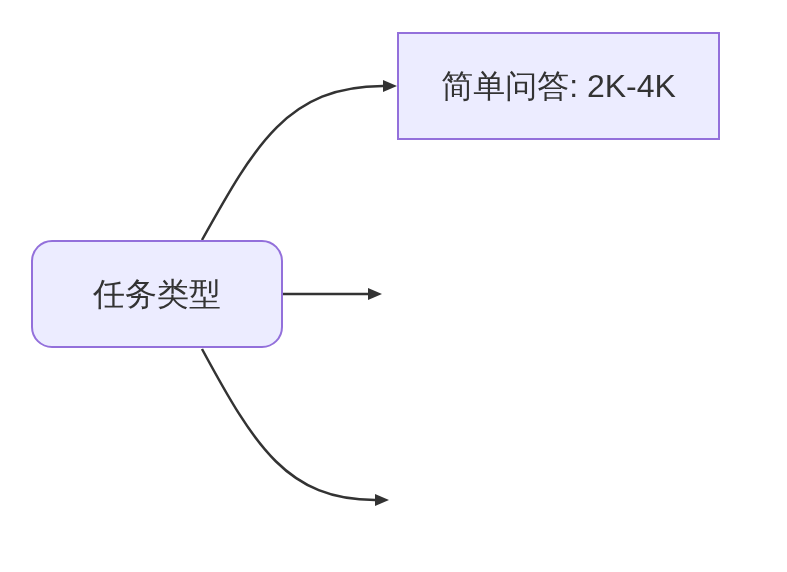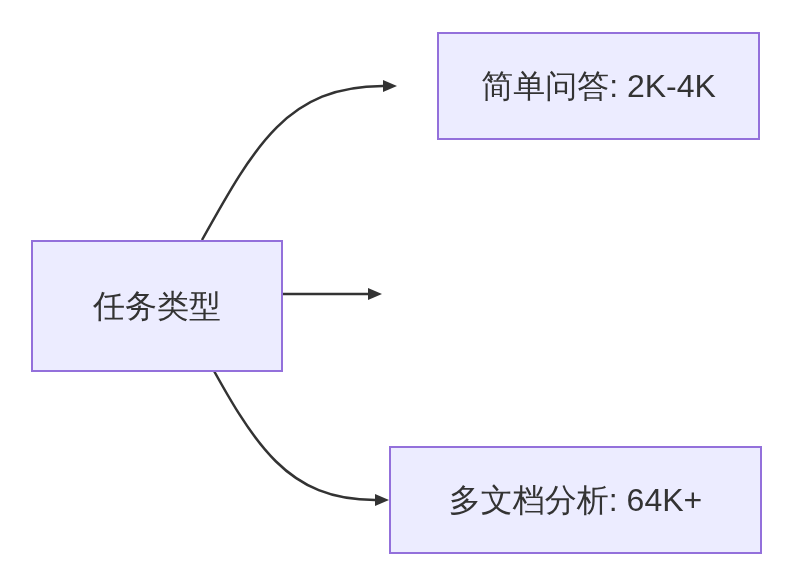--- a/index.html
+++ b/index.html
@@ -33,22 +33,22 @@
     background: #ECECFF;
     border: 2px solid #9370DB;
     display: flex;
     align-items: center;
     justify-content: center;
     color: #333333;
     font-size: 32px;
     line-height: 1.2;
     white-space: nowrap;
   }
-  .node-root   { left: 31px;  top: 240px; width: 252px; height: 132px; }
-  .node-b0     { left: 397px; top: 32px;  width: 323px; height: 108px; margin-left: 40px; }
+  .node-root   { left: 31px;  top: 240px; width: 252px; height: 108px; border-radius: 21px; }
+  .node-b0     { left: 397px; top: 32px;  width: 323px; height: 108px; }
   .node-b1     { left: 382px; top: 240px; width: 386px; height: 108px; }
   .node-b2     { left: 389px; top: 446px; width: 373px; height: 108px; }
 </style>
 </head>
 <body>
 
 <div class="canvas">
 
   <svg class="edges-layer" viewBox="0 0 787 572" xmlns="http://www.w3.org/2000/svg">
     <defs>
@@ -63,17 +63,14 @@
 
   <div class="node node-root">
     <span>任务类型</span>
   </div>
 
   <div class="node node-b0">
     <span>简单问答: 2K-4K</span>
   </div>
 
 
-  <div class="node node-b2">
-    <span>多文档分析: 64K+</span>
-  </div>
 
 </div>
 
 </body></html>

